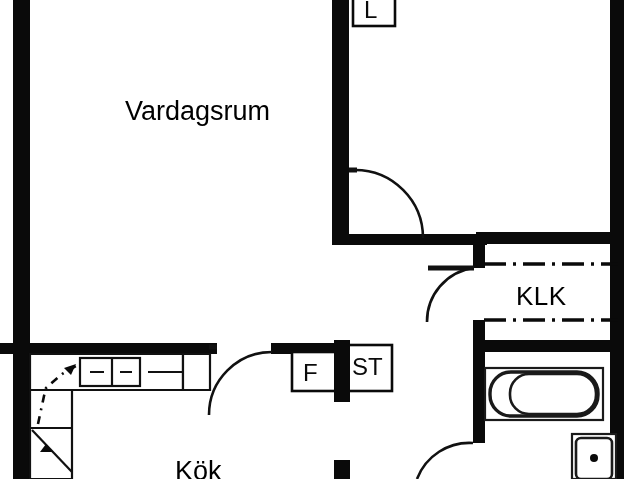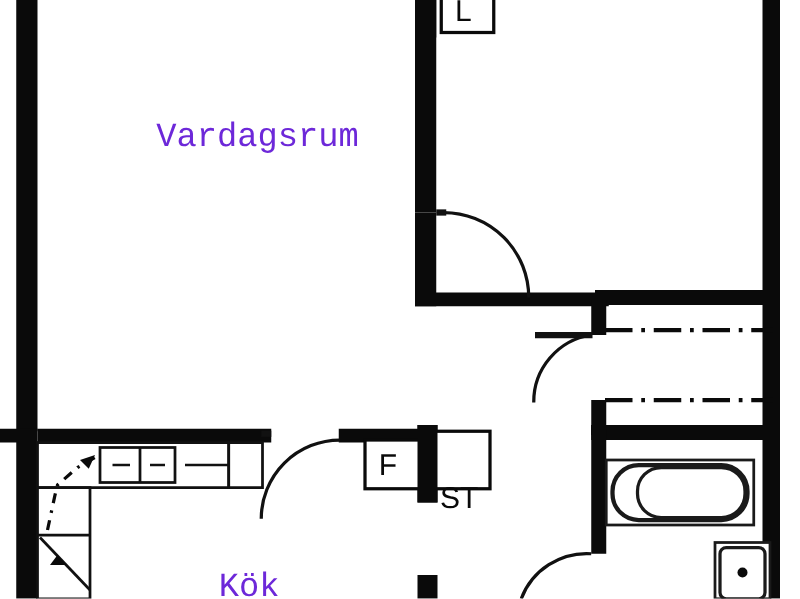--- a/index.html
+++ b/index.html
@@ -1,42 +1,42 @@
 <!DOCTYPE html>
 <html><head>
 <meta charset="utf-8">
 <style>
   html,body{margin:0;padding:0;background:#ffffff;}
   body{width:640px;height:479px;overflow:hidden;font-family:"Liberation Sans",sans-serif;}
   #plan{position:relative;width:640px;height:479px;background:#ffffff;}
   #plan svg{position:absolute;left:0;top:0;}
   .room-label{
     position:absolute;
-    color:#6d28d9;
-    font-family:Liberation Mono, monospace;
+    color:#000000;
+    font-family:Liberation Sans, sans-serif;
     font-weight:400;
     white-space:nowrap;
     line-height:1;
     user-select:none;
   }
   .lbl-vardagsrum{left:125px;top:98px;font-size:27px;}
   .lbl-sovrum{left:424px;top:98px;font-size:27px;}
   .lbl-klk{left:516px;top:283px;font-size:26px;letter-spacing:0.5px;}
   .lbl-kok{left:175px;top:458px;font-size:27px;}
   .box-label{
     position:absolute;
     color:#0a0a0a;
     font-family:"Liberation Sans",sans-serif;
     font-size:24px;
     line-height:1;
     user-select:none;
   }
   .lbl-l{left:364px;top:-2px;}
   .lbl-f{left:303px;top:361px;}
-  .lbl-st{left:352px;top:355px;margin-top:32px;}
+  .lbl-st{left:352px;top:355px;}
 </style>
 </head>
 <body>
 
 <div id="plan">
 
   <svg width="640" height="479" viewBox="0 0 640 479" shape-rendering="geometricPrecision">
 
     <g fill="#0a0a0a">
 
@@ -144,20 +144,21 @@
     <g fill="#0a0a0a">
       <rect x="332" y="0" width="17" height="30"></rect>
       <rect x="334" y="340" width="16" height="62"></rect>
     </g>
 
   </svg>
 
   <div class="room-label lbl-vardagsrum">Vardagsrum</div>
 
 
+  <div class="room-label lbl-klk">KLK</div>
 
   <div class="room-label lbl-kok">Kök</div>
 
   <div class="box-label lbl-l">L</div>
 
   <div class="box-label lbl-f">F</div>
 
   <div class="box-label lbl-st">ST</div>
 
 </div>

